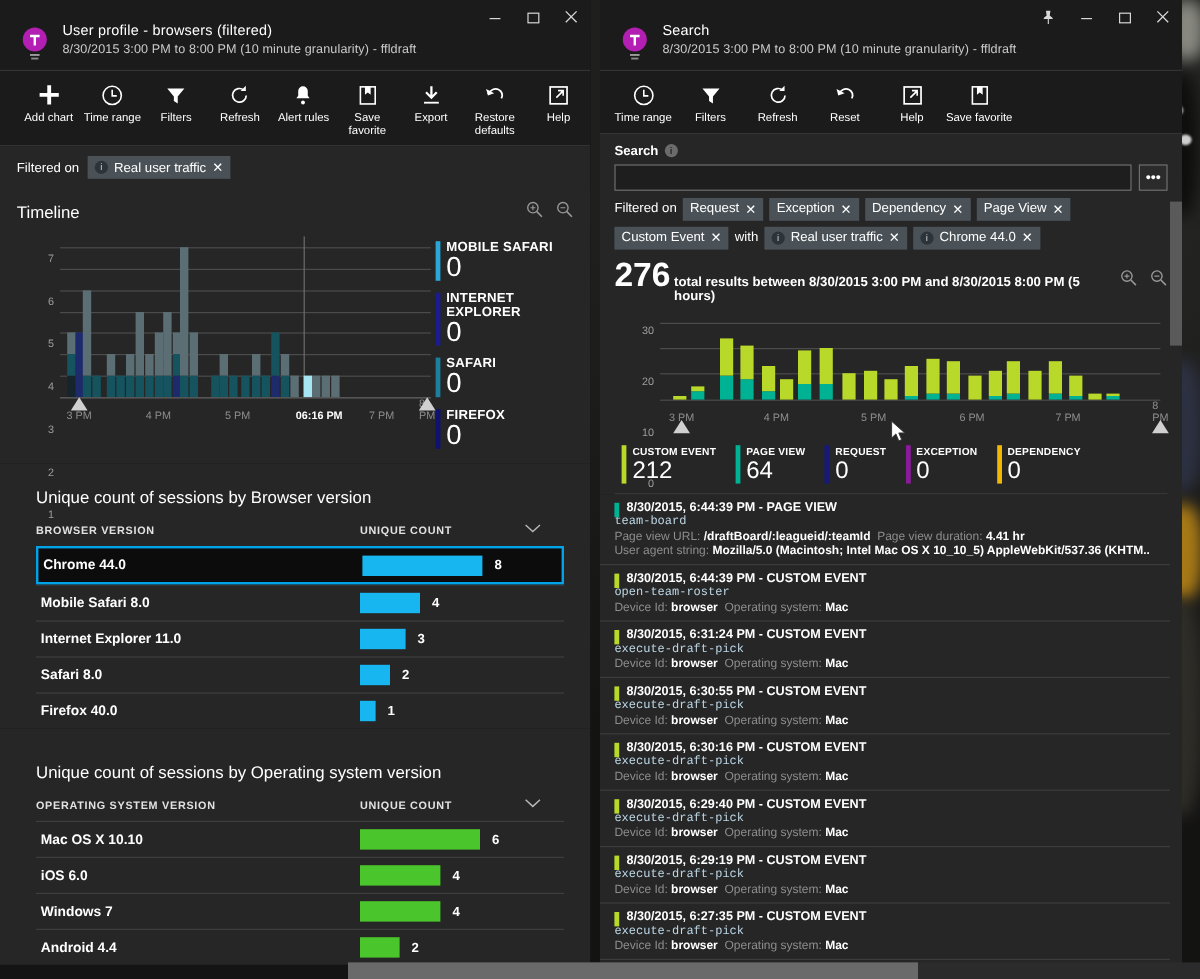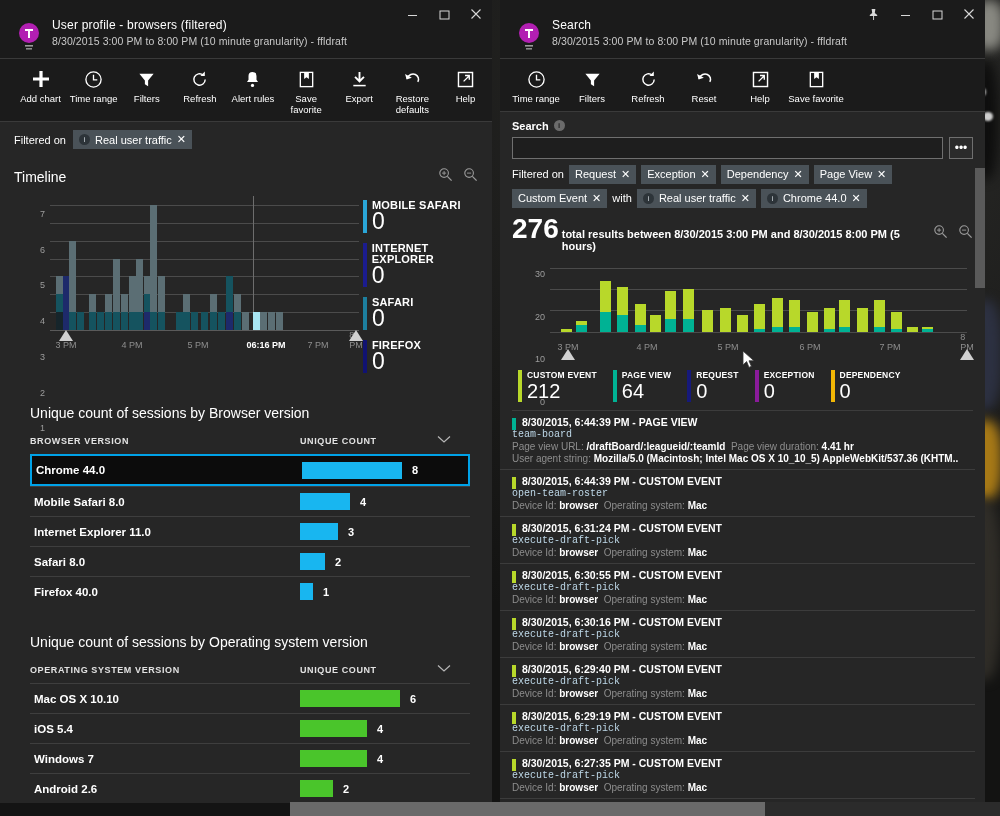--- a/index.html
+++ b/index.html
@@ -535,35 +535,35 @@
       </div>
       <div id="os-rows">
           <div class="tr">
             <div class="td-name">Mac OS X 10.10</div>
             <div class="td-bar-cell">
               <div class="td-bar" style="width:100px;background:#4ac52b"></div>
               <div class="td-val">6</div>
             </div>
           </div>
           <div class="tr">
-            <div class="td-name">iOS 5.4</div>
+            <div class="td-name">iOS 6.0</div>
             <div class="td-bar-cell">
               <div class="td-bar" style="width:67px;background:#4ac52b"></div>
               <div class="td-val">4</div>
             </div>
           </div>
           <div class="tr">
             <div class="td-name">Windows 7</div>
             <div class="td-bar-cell">
               <div class="td-bar" style="width:67px;background:#4ac52b"></div>
               <div class="td-val">4</div>
             </div>
           </div>
           <div class="tr">
-            <div class="td-name">Android 2.6</div>
+            <div class="td-name">Android 4.4</div>
             <div class="td-bar-cell">
               <div class="td-bar" style="width:33px;background:#4ac52b"></div>
               <div class="td-val">2</div>
             </div>
           </div>
         </div>
     </div>
   </div>
 </div>
 

